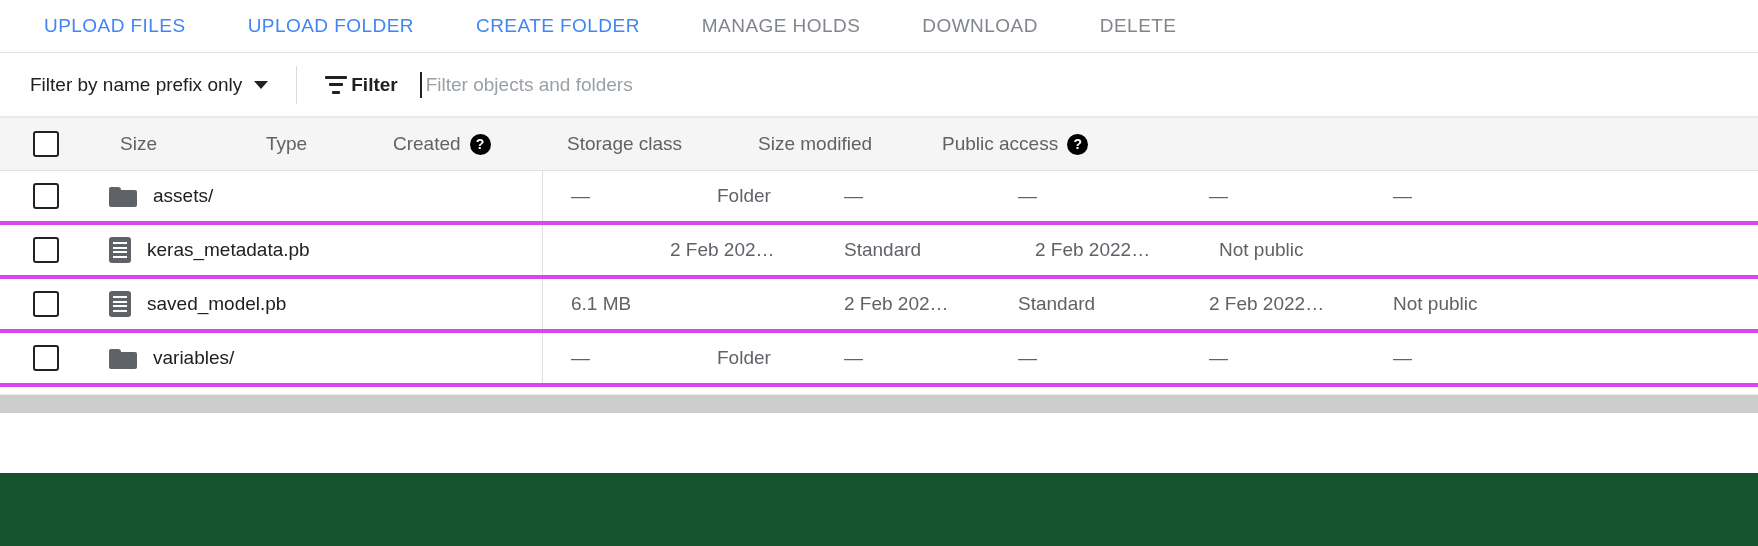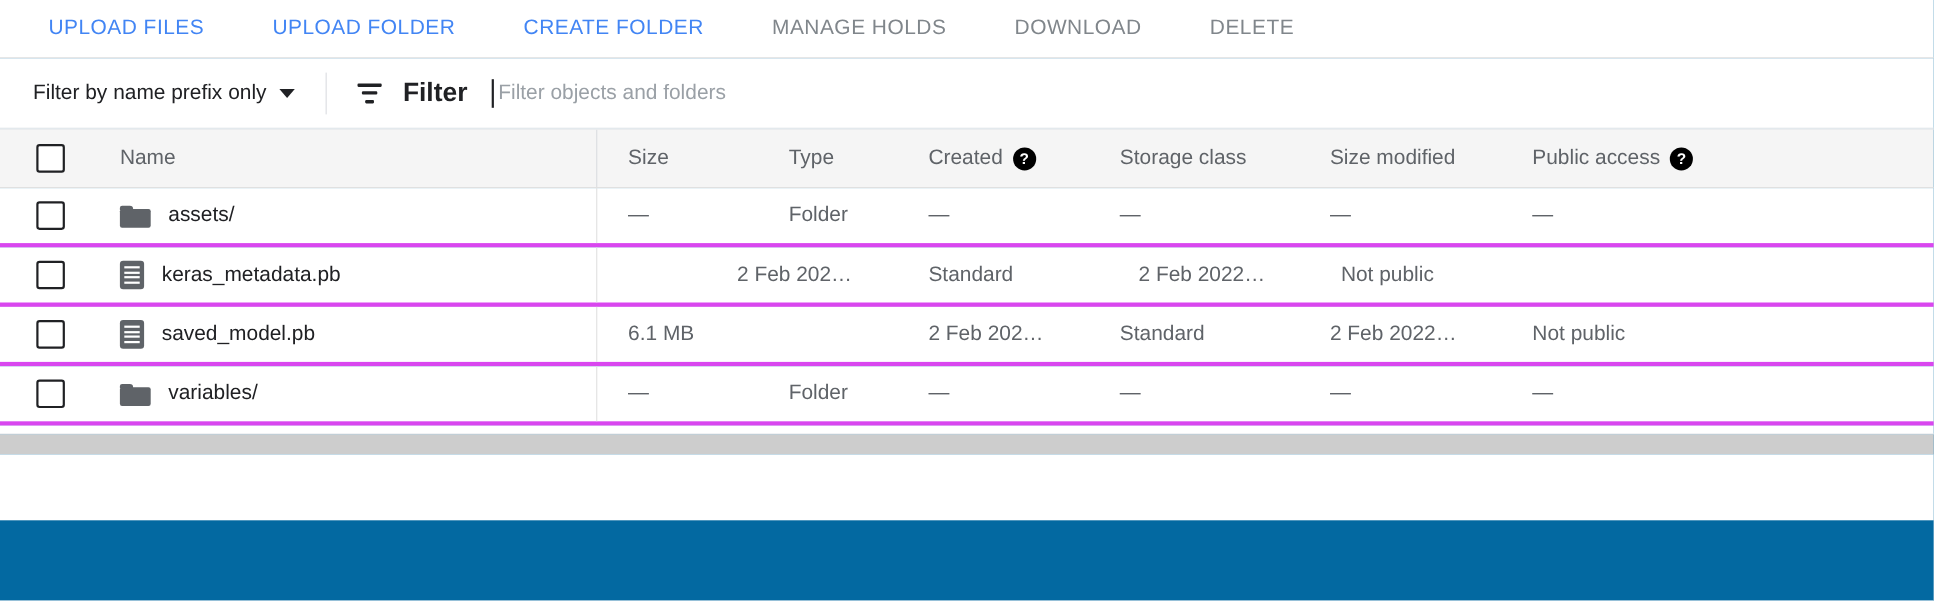--- a/index.html
+++ b/index.html
@@ -4,21 +4,21 @@
 <style>
   * { box-sizing: border-box; margin: 0; padding: 0; }
   html, body {
     width: 1758px; height: 546px;
     background: #ffffff;
     font-family: "Liberation Sans", sans-serif;
     -webkit-font-smoothing: antialiased;
     overflow: hidden;
   }
 
-  .page { position: relative; width: 1758px; height: 546px; background:#0369a1; }
+  .page { position: relative; width: 1758px; height: 546px; background:#14532d; }
 
   
   .toolbar {
     height: 53px;
     display: flex;
     align-items: center;
     padding-left: 44px;
     border-bottom: 1px solid #e0e0e0;
     background: #fff;
   }
@@ -64,22 +64,22 @@
     display: inline-block;
   }
   .vdiv {
     width: 1px; height: 38px;
     background: #dadce0;
     margin: 0 28px 0 28px;
   }
   .filter-label {
     display: flex;
     align-items: center;
-    gap: 19px;
-    font-size: 24px;
+    gap: 4px;
+    font-size: 19px;
     font-weight: bold;
     color: #202124;
     cursor: pointer;
   }
   .filter-icon {
     width: 22px; height: 18px;
     display: flex; flex-direction: column;
     justify-content: space-between;
     align-items: center;
   }
@@ -266,23 +266,20 @@
       <input class="filter-input" type="text" placeholder="Filter objects and folders" value="" style="">
     </div>
   </div>
 
   <div class="table">
 
     <div class="row head">
       <div class="c-check">
         <span class="cb"></span>
       </div>
-      <div class="c-name">
-        <span class="hdr-txt">Name</span>
-      </div>
       <div class="cellpad c-size">
         <span class="hdr-txt">Size</span>
       </div>
       <div class="cellpad c-type">
         <span class="hdr-txt">Type</span>
       </div>
       <div class="cellpad c-created">
         <span class="hdr-txt">
           <span>Created</span>
           <span class="help">?</span>

